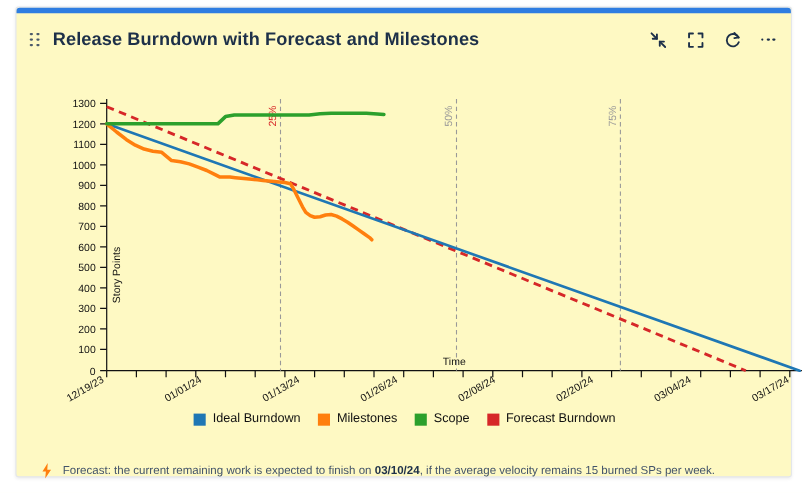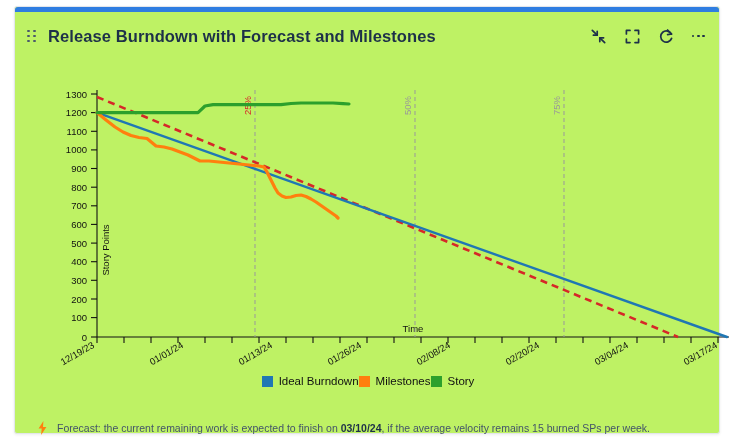--- a/index.html
+++ b/index.html
@@ -11,21 +11,21 @@
     overflow: hidden;
     font-family: "Liberation Sans", sans-serif;
   }
 
   #card {
     position: absolute;
     left: 14px;
     top: 6px;
     width: 706px;
     height: 428px;
-    background: #bef264;
+    background: #fef9c3;
     border: 1px solid #e3e6eb;
     border-radius: 3px;
     box-sizing: border-box;
     box-shadow: 0 1px 3px rgba(0,0,0,0.07);
   }
 
   #accent-bar {
     position: absolute;
     left: 0;
     top: 0;
@@ -136,20 +136,21 @@
 
   
   #legend {
     position: absolute;
     left: 0;
     top: 368px;
     width: 706px;
     display: flex;
     justify-content: center;
     align-items: center;
+    gap: 16px;
   }
   .legend-item {
     display: flex;
     align-items: center;
     gap: 6px;
     cursor: pointer;
   }
   .legend-swatch {
     width: 11px;
     height: 11px;
@@ -340,21 +341,25 @@
     <div class="legend-item">
       <span class="legend-swatch" style="background:#1f77b4"></span>
       <span class="legend-label">Ideal Burndown</span>
     </div>
     <div class="legend-item">
       <span class="legend-swatch" style="background:#ff7f0e"></span>
       <span class="legend-label">Milestones</span>
     </div>
     <div class="legend-item">
       <span class="legend-swatch" style="background:#2ca02c"></span>
-      <span class="legend-label">Story</span>
+      <span class="legend-label">Scope</span>
+    </div>
+    <div class="legend-item">
+      <span class="legend-swatch" style="background:#d62728"></span>
+      <span class="legend-label">Forecast Burndown</span>
     </div>
   </div>
 
   <div id="footer">
     <svg id="bolt-icon" viewBox="0 0 11 14">
       <path d="M6.4 0 L1.6 7.6 L4.7 7.6 L4.1 14 L9.4 6.1 L6.0 6.1 Z" fill="#ff7f0e"></path>
     </svg>
     <div id="footer-text"><span>Forecast: the current remaining work is expected to finish on </span><b>03/10/24</b><span>, if the average velocity remains 15 burned SPs per week.</span></div>
   </div>
 

